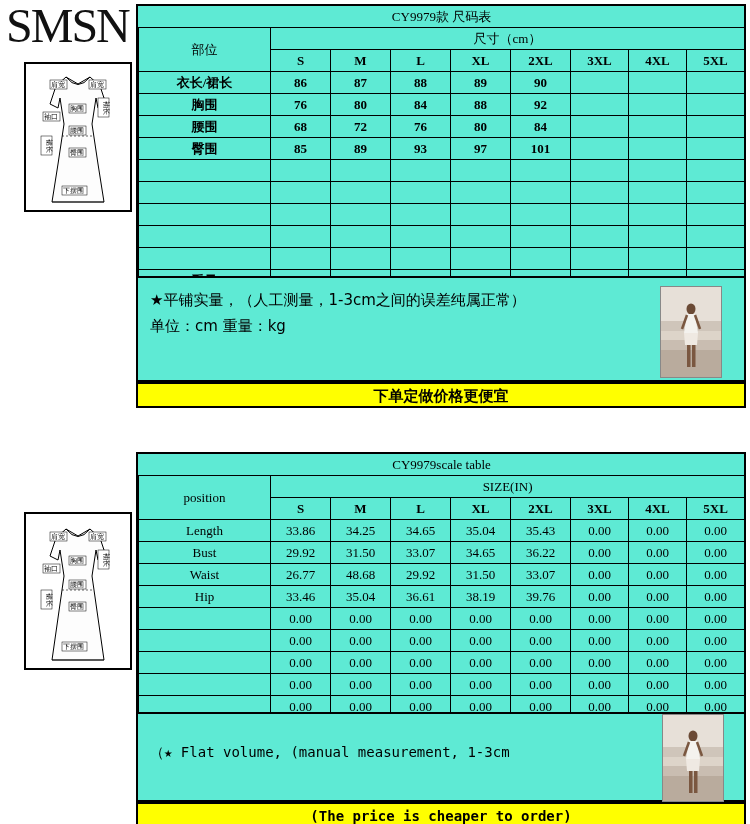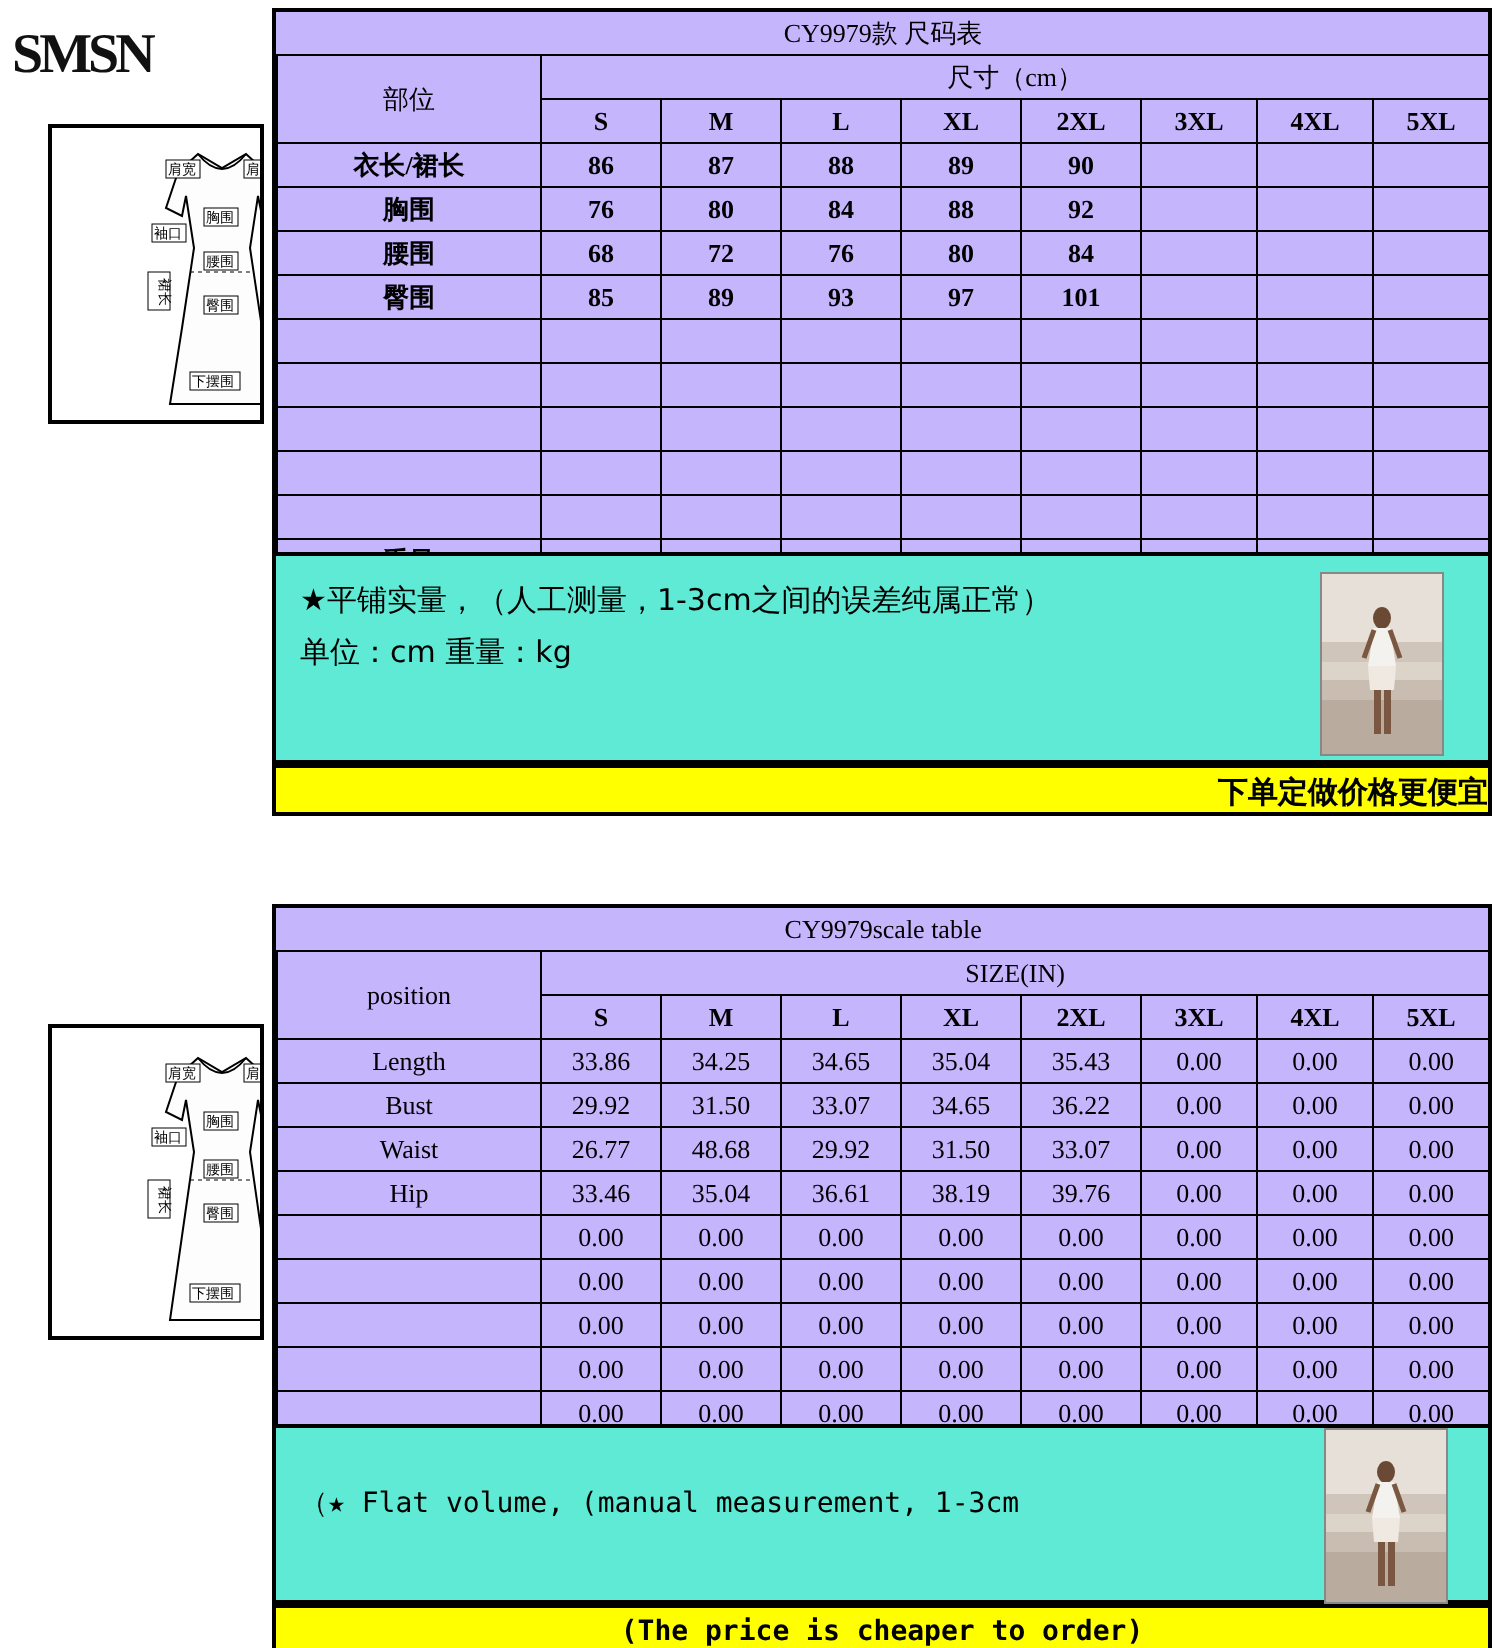--- a/index.html
+++ b/index.html
@@ -18,35 +18,35 @@
   .page {
     position: relative;
     width: 750px;
     height: 824px;
   }
 
   
   .brand {
     position: absolute;
     left: 6px;
-    top: 14px;
+    top: 2px;
     font-family: "Liberation Serif", serif;
-    font-weight: bold;
-    font-size: 28px;
+    font-weight: normal;
+    font-size: 48px;
     letter-spacing: -2px;
     line-height: 1;
     color: #111;
   }
 
   
   .tblock {
     position: absolute;
     border: 2px solid #000;
     box-sizing: border-box;
-    background: #c4b5fd;
+    background: #5eead4;
   }
   table.size {
     border-collapse: collapse;
     width: 100%;
     table-layout: fixed;
   }
   table.size td, table.size th {
     border: 1px solid #000;
     text-align: center;
     vertical-align: middle;
@@ -68,21 +68,20 @@
 
   .bold { font-weight: bold; }
 
   
   .diagram {
     position: absolute;
     box-sizing: border-box;
     border: 2px solid #000;
     background: #fff;
     overflow: hidden;
-    padding-left: 33px;
   }
   .dress-svg { display: block; }
 
   
   .note {
     position: absolute;
     box-sizing: border-box;
     border: 2px solid #000;
     border-top: none;
     background: #5eead4;
@@ -105,21 +104,21 @@
   }
   .banner {
     position: absolute;
     box-sizing: border-box;
     background: #ffff00;
     border: 2px solid #000;
     text-align: center;
     font-weight: bold;
     color: #000;
   }
-  .banner.cn { font-family: "DejaVu Sans", sans-serif; font-size: 15px; line-height: 24px; text-align: right; }
+  .banner.cn { font-family: "DejaVu Sans", sans-serif; font-size: 15px; line-height: 24px; }
   .banner.en { font-family: "DejaVu Sans Mono", monospace; font-size: 14px; line-height: 24px; }
 
   
   .lbl {
     font-family: "DejaVu Sans", sans-serif;
     font-size: 7px;
     fill: #000;
   }
   .lblbox { fill: #ffffff; stroke: #000; stroke-width: 0.5; }
 </style>

